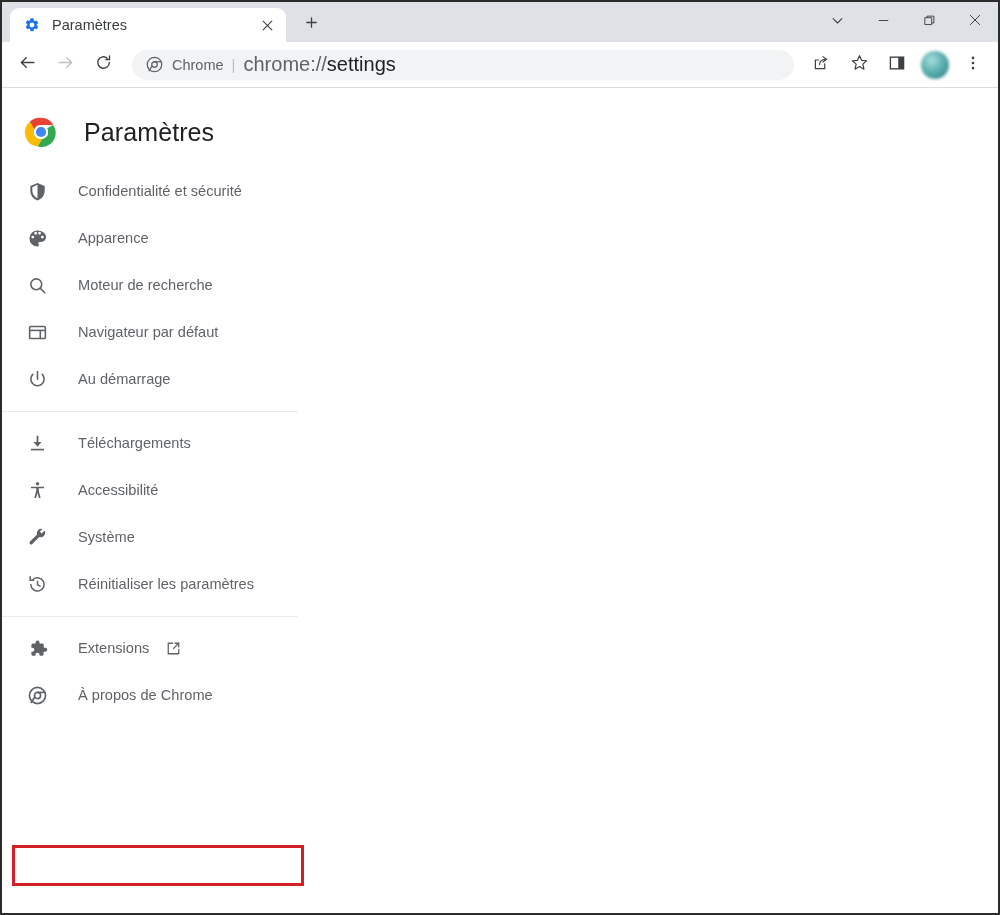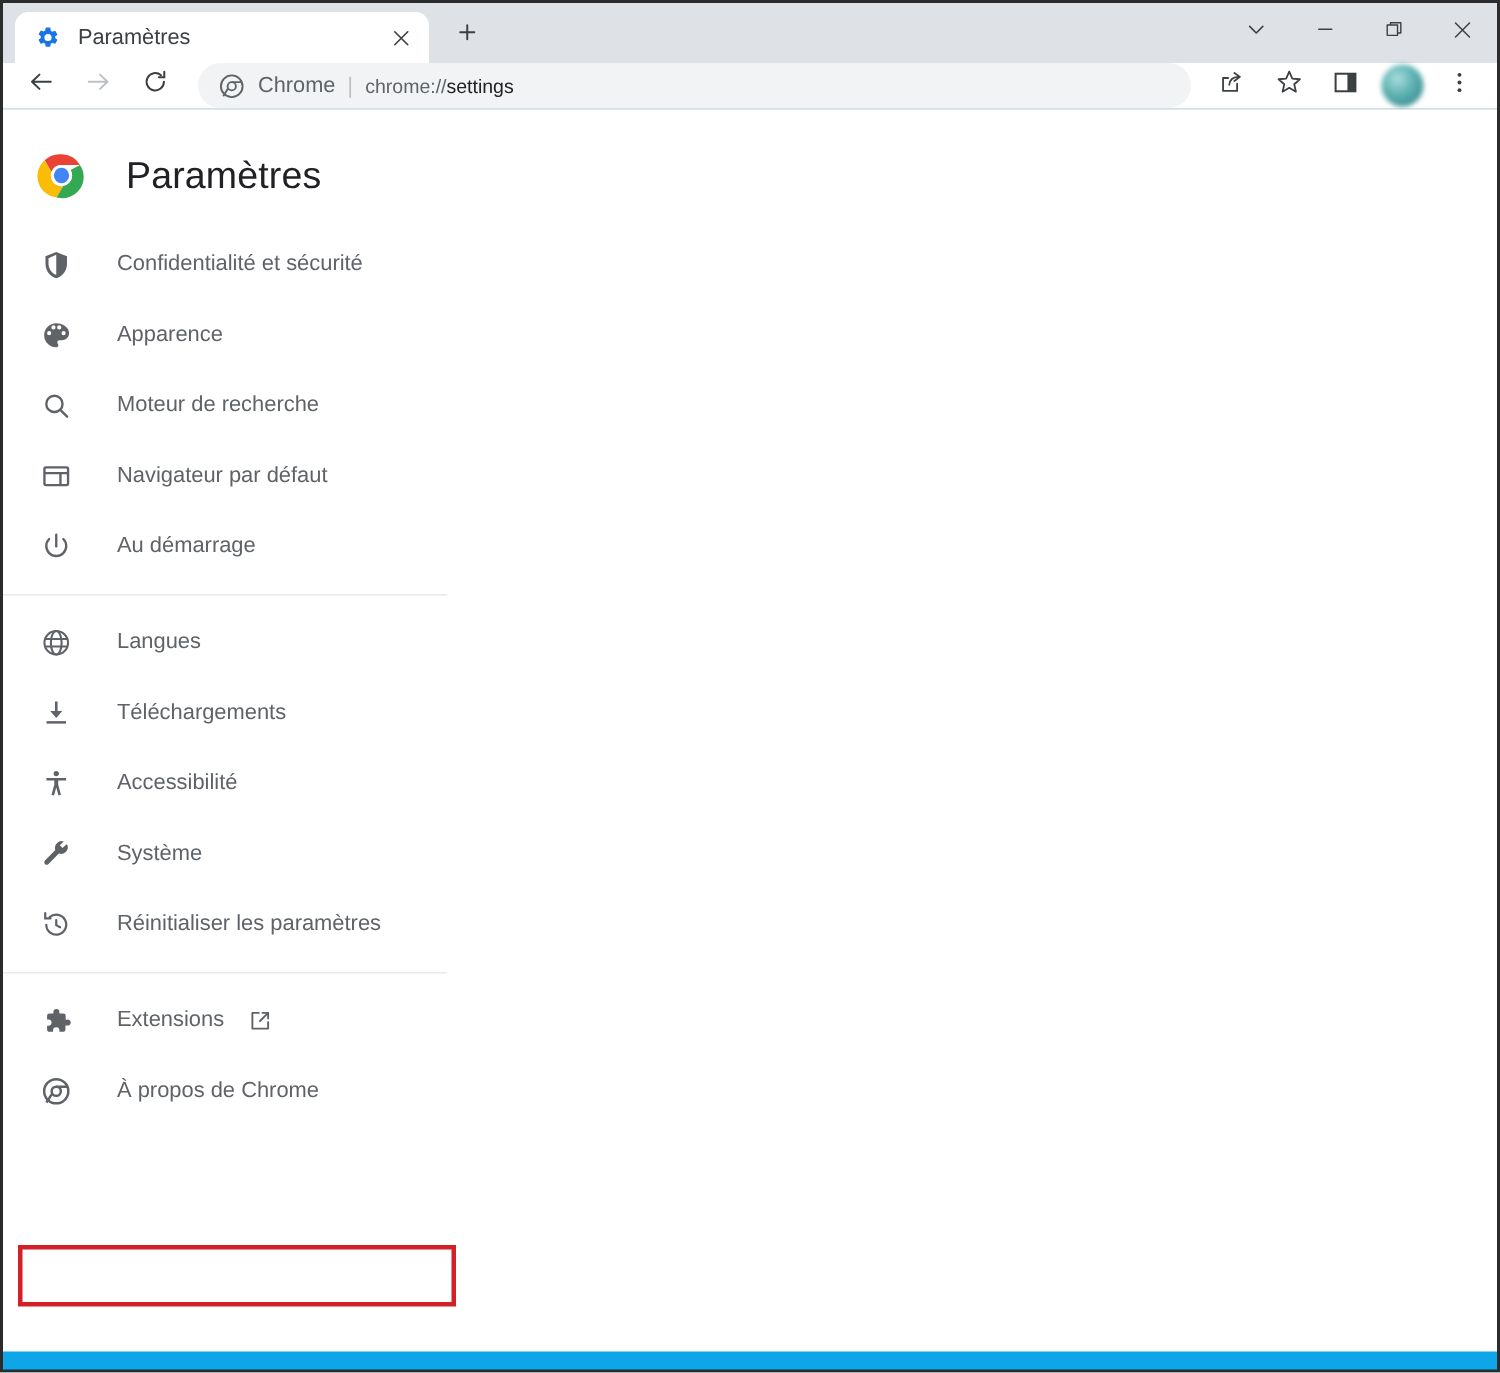--- a/index.html
+++ b/index.html
@@ -87,21 +87,21 @@
     width: 46px;
     height: 40px;
     display: flex;
     align-items: center;
     justify-content: center;
   }
 
   
   .toolbar {
     position: relative;
-    height: 31px;
+    height: 46px;
     background: #ffffff;
     display: flex;
     align-items: center;
     border-bottom: 1px solid #dadce0;
     padding: 0 6px;
     box-sizing: border-box;
   }
   .tb-btn {
     width: 32px;
     height: 32px;
@@ -136,21 +136,21 @@
     color: #5f6368;
     white-space: nowrap;
   }
   .omni-sep {
     margin: 0 8px;
     color: #bdc1c6;
     font-size: 15px;
     line-height: 1;
   }
   .omni-url {
-    font-size: 13px;
+    font-size: 20px;
     color: #202124;
     white-space: nowrap;
   }
   .omni-url .scheme { color: #5f6368; }
   .tb-right {
     display: flex;
     align-items: center;
     flex: 0 0 auto;
   }
   .avatar {
@@ -444,30 +444,20 @@
               <path d="M17.4 6.1 A7.6 7.6 0 1 1 6.6 6.1"></path>
             </svg>
           </span>
           <span class="mi-label">Au démarrage</span>
         </div>
       </div>
 
       <div class="divider"></div>
 
       <div>
-        <div class="menu-item">
-          <span class="mi-icon">
-            <svg viewBox="0 0 24 24" width="21" height="21" fill="none" stroke="#5f6368" stroke-width="1.6">
-              <circle cx="12" cy="12" r="9"></circle>
-              <ellipse cx="12" cy="12" rx="4.1" ry="9"></ellipse>
-              <path d="M3.4 9.1 H20.6 M3.4 14.9 H20.6"></path>
-            </svg>
-          </span>
-          <span class="mi-label">Langues</span>
-        </div>
 
         <div class="menu-item">
           <span class="mi-icon">
             <svg viewBox="0 0 24 24" width="21" height="21" fill="#5f6368">
               <path d="M11 3h2v7.2h3.6L12 15.6 7.4 10.2H11z"></path>
               <rect x="4.6" y="18" width="14.8" height="1.9"></rect>
             </svg>
           </span>
           <span class="mi-label">Téléchargements</span>
         </div>

